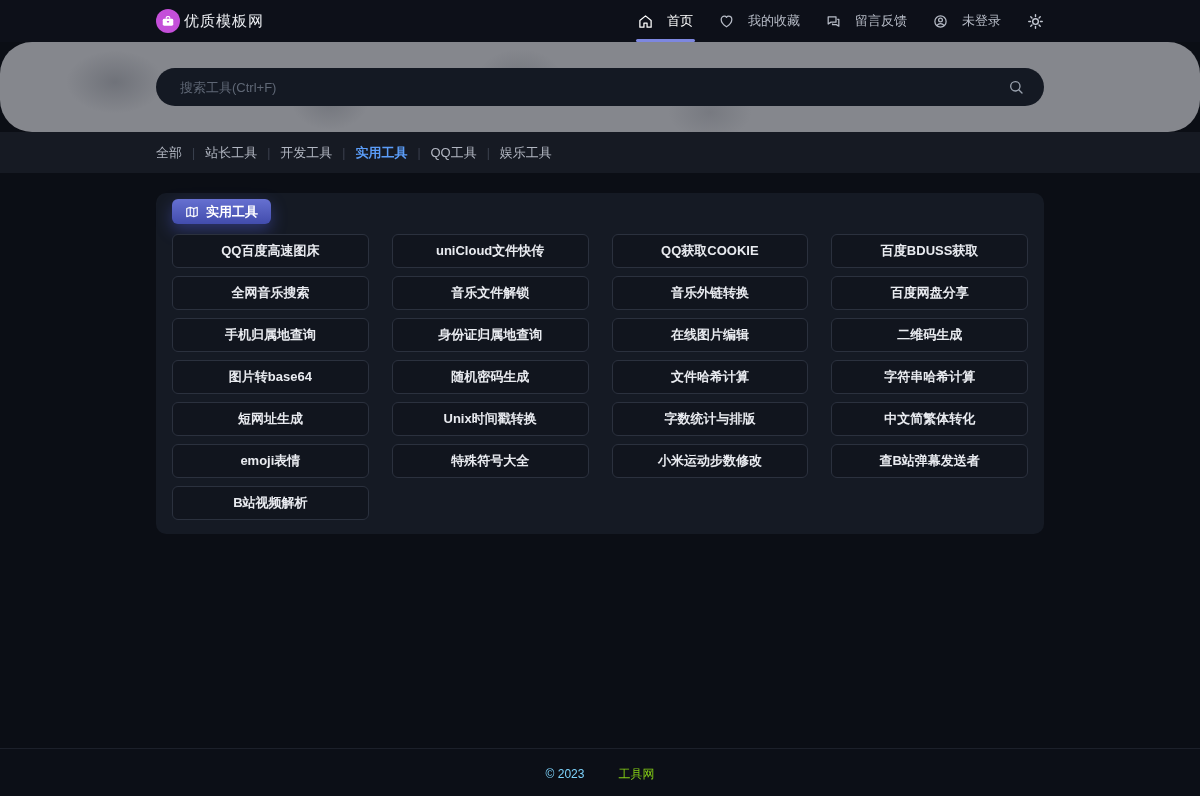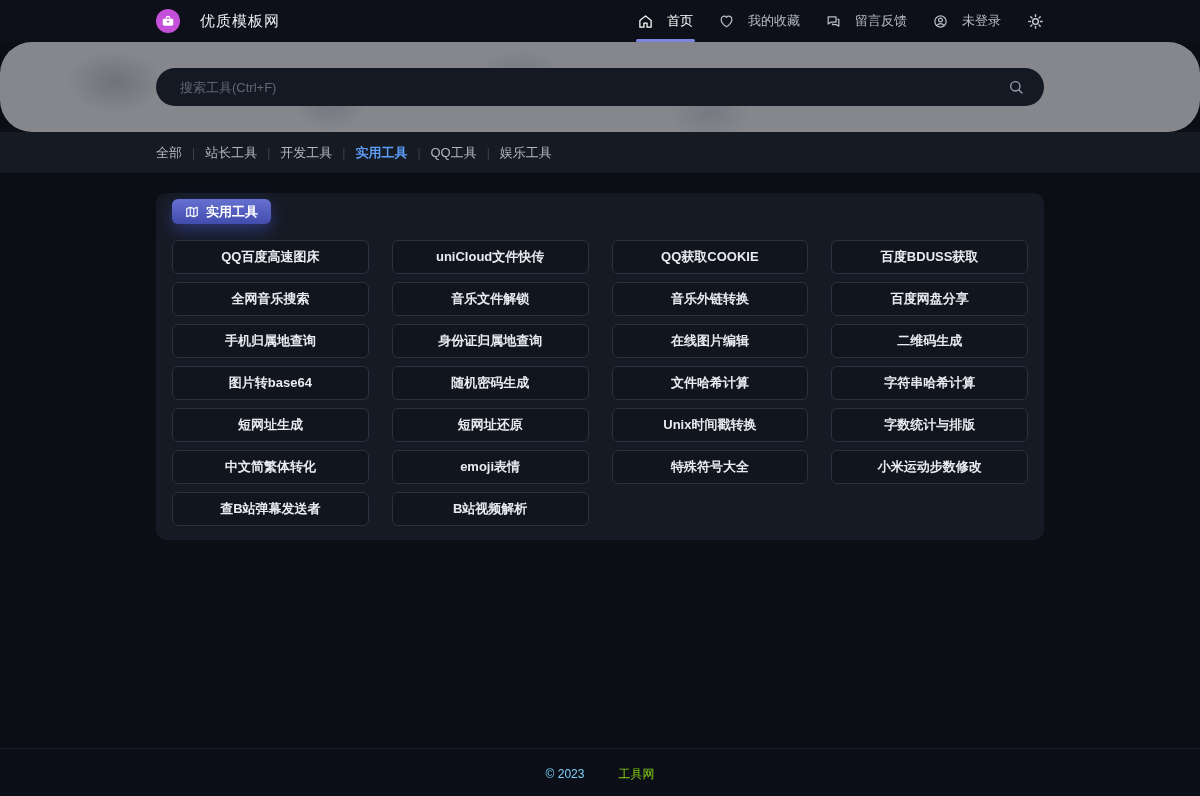--- a/index.html
+++ b/index.html
@@ -7,21 +7,21 @@
   body {
     background: #0b0e15;
     font-family: "Liberation Sans", "DejaVu Sans", sans-serif;
     overflow: hidden;
   }
   .container { width: 888px; margin: 0 auto; }
 
   
   .navbar { height: 42px; background: #0d1019; }
   .nav-inner { display: flex; align-items: center; justify-content: space-between; height: 100%; }
-  .brand { display: flex; align-items: center; gap: 20px; cursor: pointer; }
+  .brand { display: flex; align-items: center; gap: 4px; cursor: pointer; }
   .logo {
     width: 24px; height: 24px; border-radius: 50%;
     background: var(--logo-color, #c44fd9);
     display: flex; align-items: center; justify-content: center; color: #fff;
   }
   .logo svg { width: 14px; height: 14px; }
   .brand-title { color: #eceef2; font-size: 15px; letter-spacing: 1px; }
   .nav { display: flex; align-items: center; gap: 26px; height: 100%; }
   .nav-item {
     position: relative; display: flex; align-items: center; gap: 14px;
@@ -77,21 +77,21 @@
     display: inline-flex; align-items: center; gap: 7px; height: 25px;
     padding: 0 13px; border-radius: 6px;
     background: linear-gradient(180deg, rgba(255,255,255,.14), rgba(0,0,0,.14)), var(--badge-color, #4d59c9);
     color: #fff; font-size: 13px; font-weight: bold;
     box-shadow: 0 6px 16px rgba(82,96,224,.40);
   }
   .badge .icon { display: flex; }
   .badge .icon svg { width: 14px; height: 14px; }
   .tools-grid {
     display: grid; grid-template-columns: repeat(4, 1fr);
-    gap: 8px 23px; margin-top: 16px;
+    gap: 8px 23px; margin-top: 10px;
   }
   .tool-btn {
     height: 34px; background: #11151e; border: 1px solid #2b313e; border-radius: 6px;
     color: #e9ebf0; font-size: 13px; font-weight: bold; cursor: pointer;
     font-family: inherit;
   }
 
   
   .footer {
     height: 51px; border-top: 1px solid #1c202a; background: #0c0f17;
@@ -218,21 +218,20 @@
             <button class="tool-btn">百度网盘分享</button>
             <button class="tool-btn">手机归属地查询</button>
             <button class="tool-btn">身份证归属地查询</button>
             <button class="tool-btn">在线图片编辑</button>
             <button class="tool-btn">二维码生成</button>
             <button class="tool-btn">图片转base64</button>
             <button class="tool-btn">随机密码生成</button>
             <button class="tool-btn">文件哈希计算</button>
             <button class="tool-btn">字符串哈希计算</button>
             <button class="tool-btn">短网址生成</button>
-            <button class="tool-btn">短网址还原</button>
             <button class="tool-btn">Unix时间戳转换</button>
             <button class="tool-btn">字数统计与排版</button>
             <button class="tool-btn">中文简繁体转化</button>
             <button class="tool-btn">emoji表情</button>
             <button class="tool-btn">特殊符号大全</button>
             <button class="tool-btn">小米运动步数修改</button>
             <button class="tool-btn">查B站弹幕发送者</button>
             <button class="tool-btn">B站视频解析</button>
           </div>
       </section>

